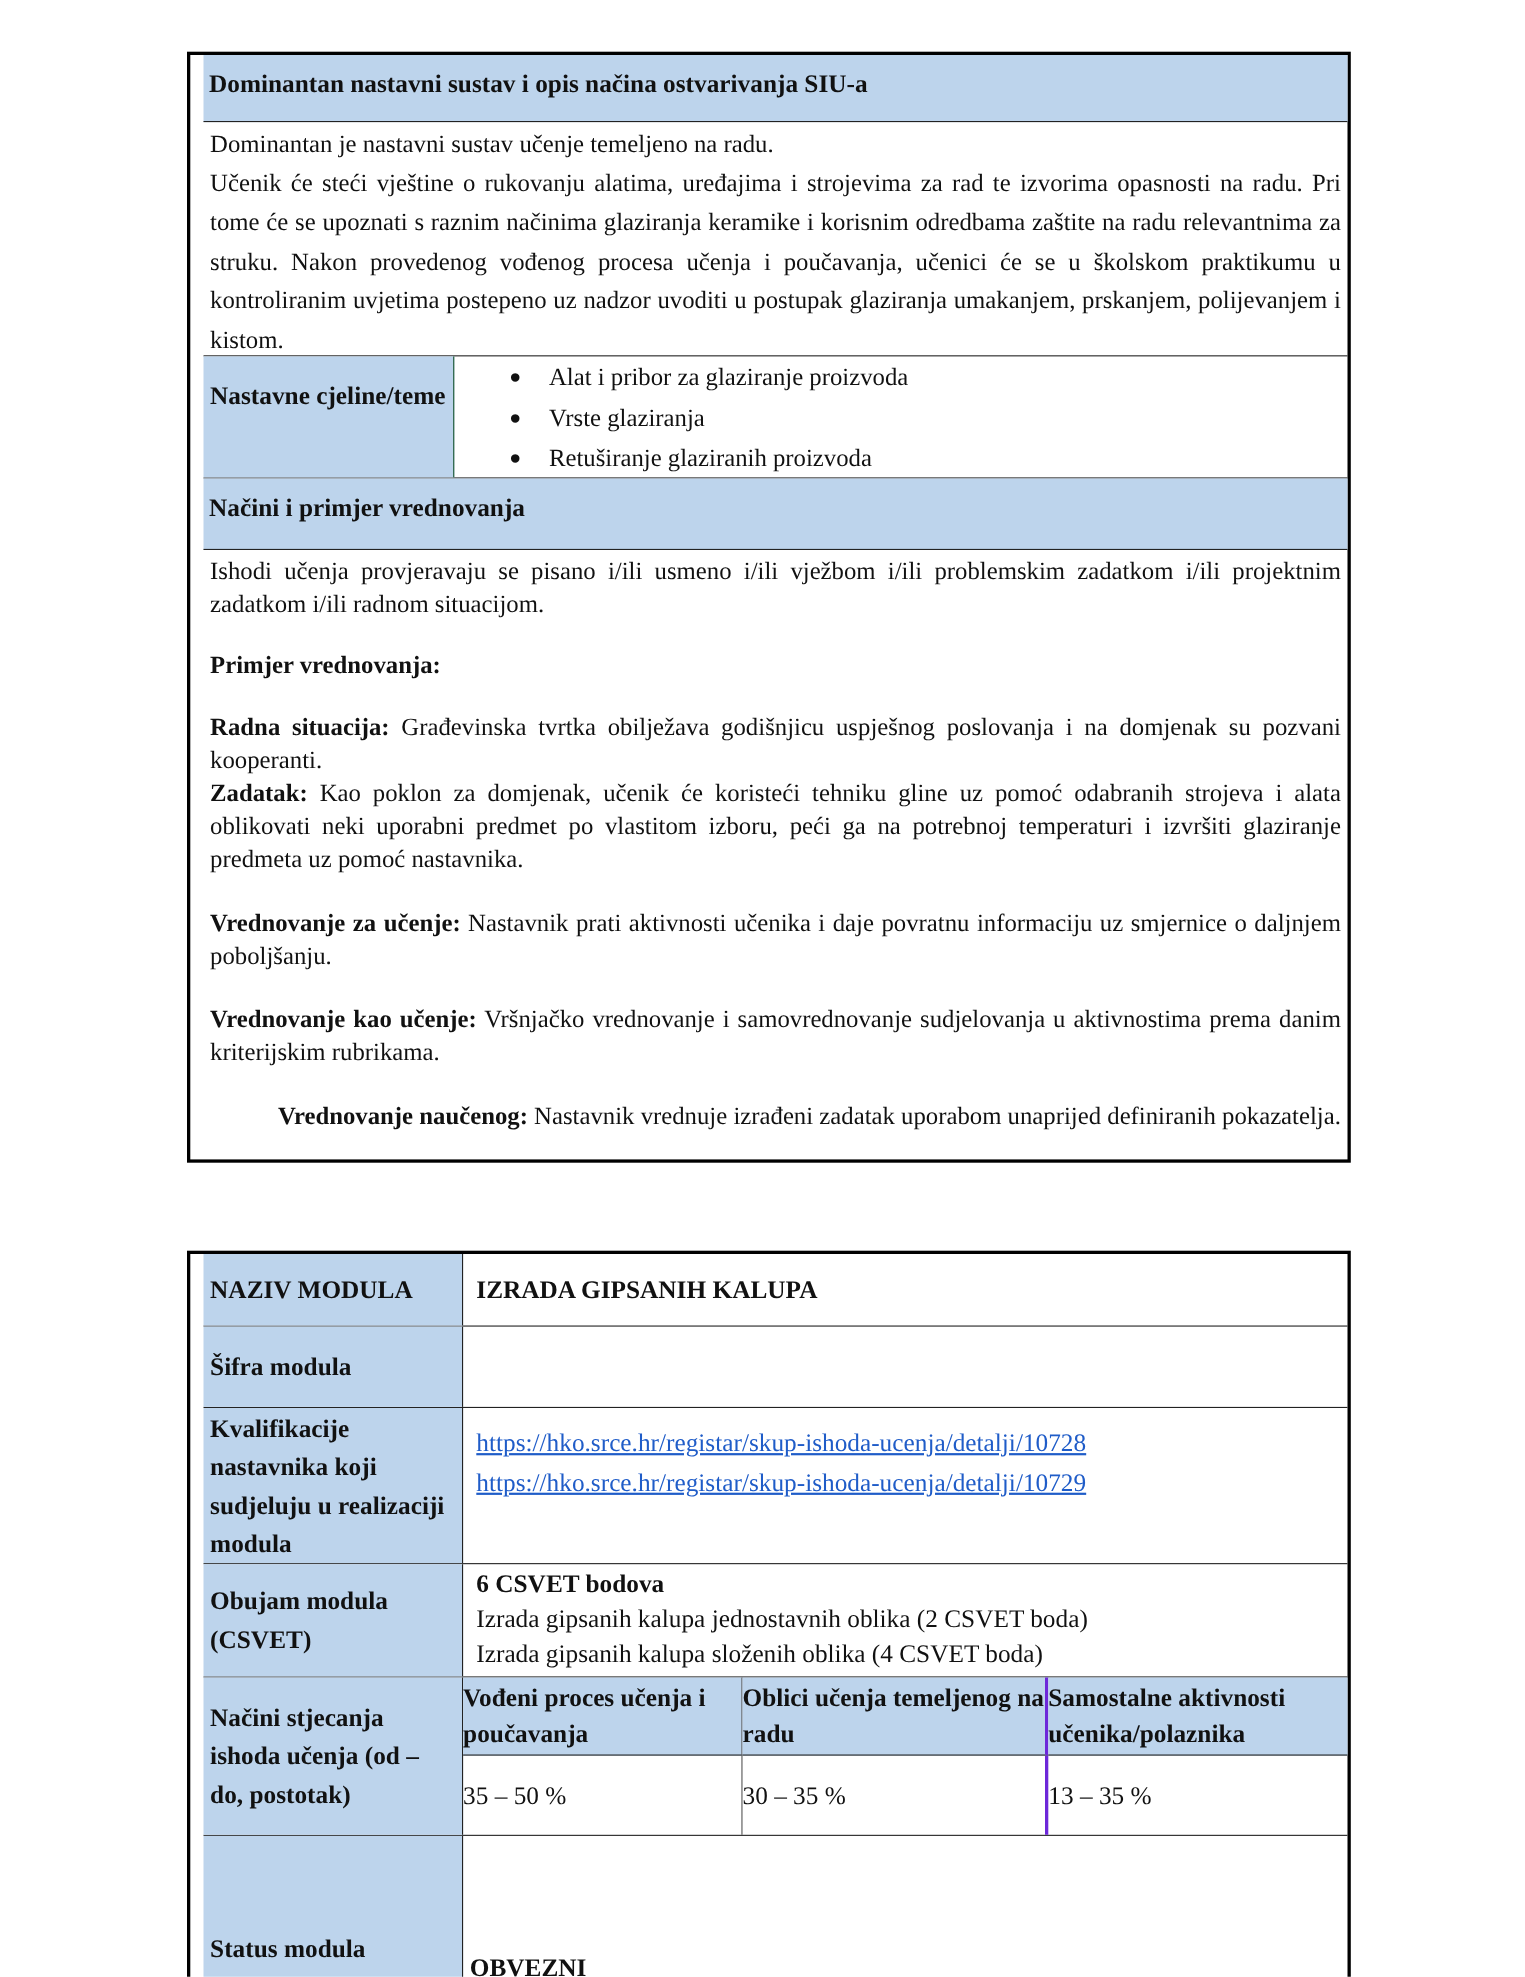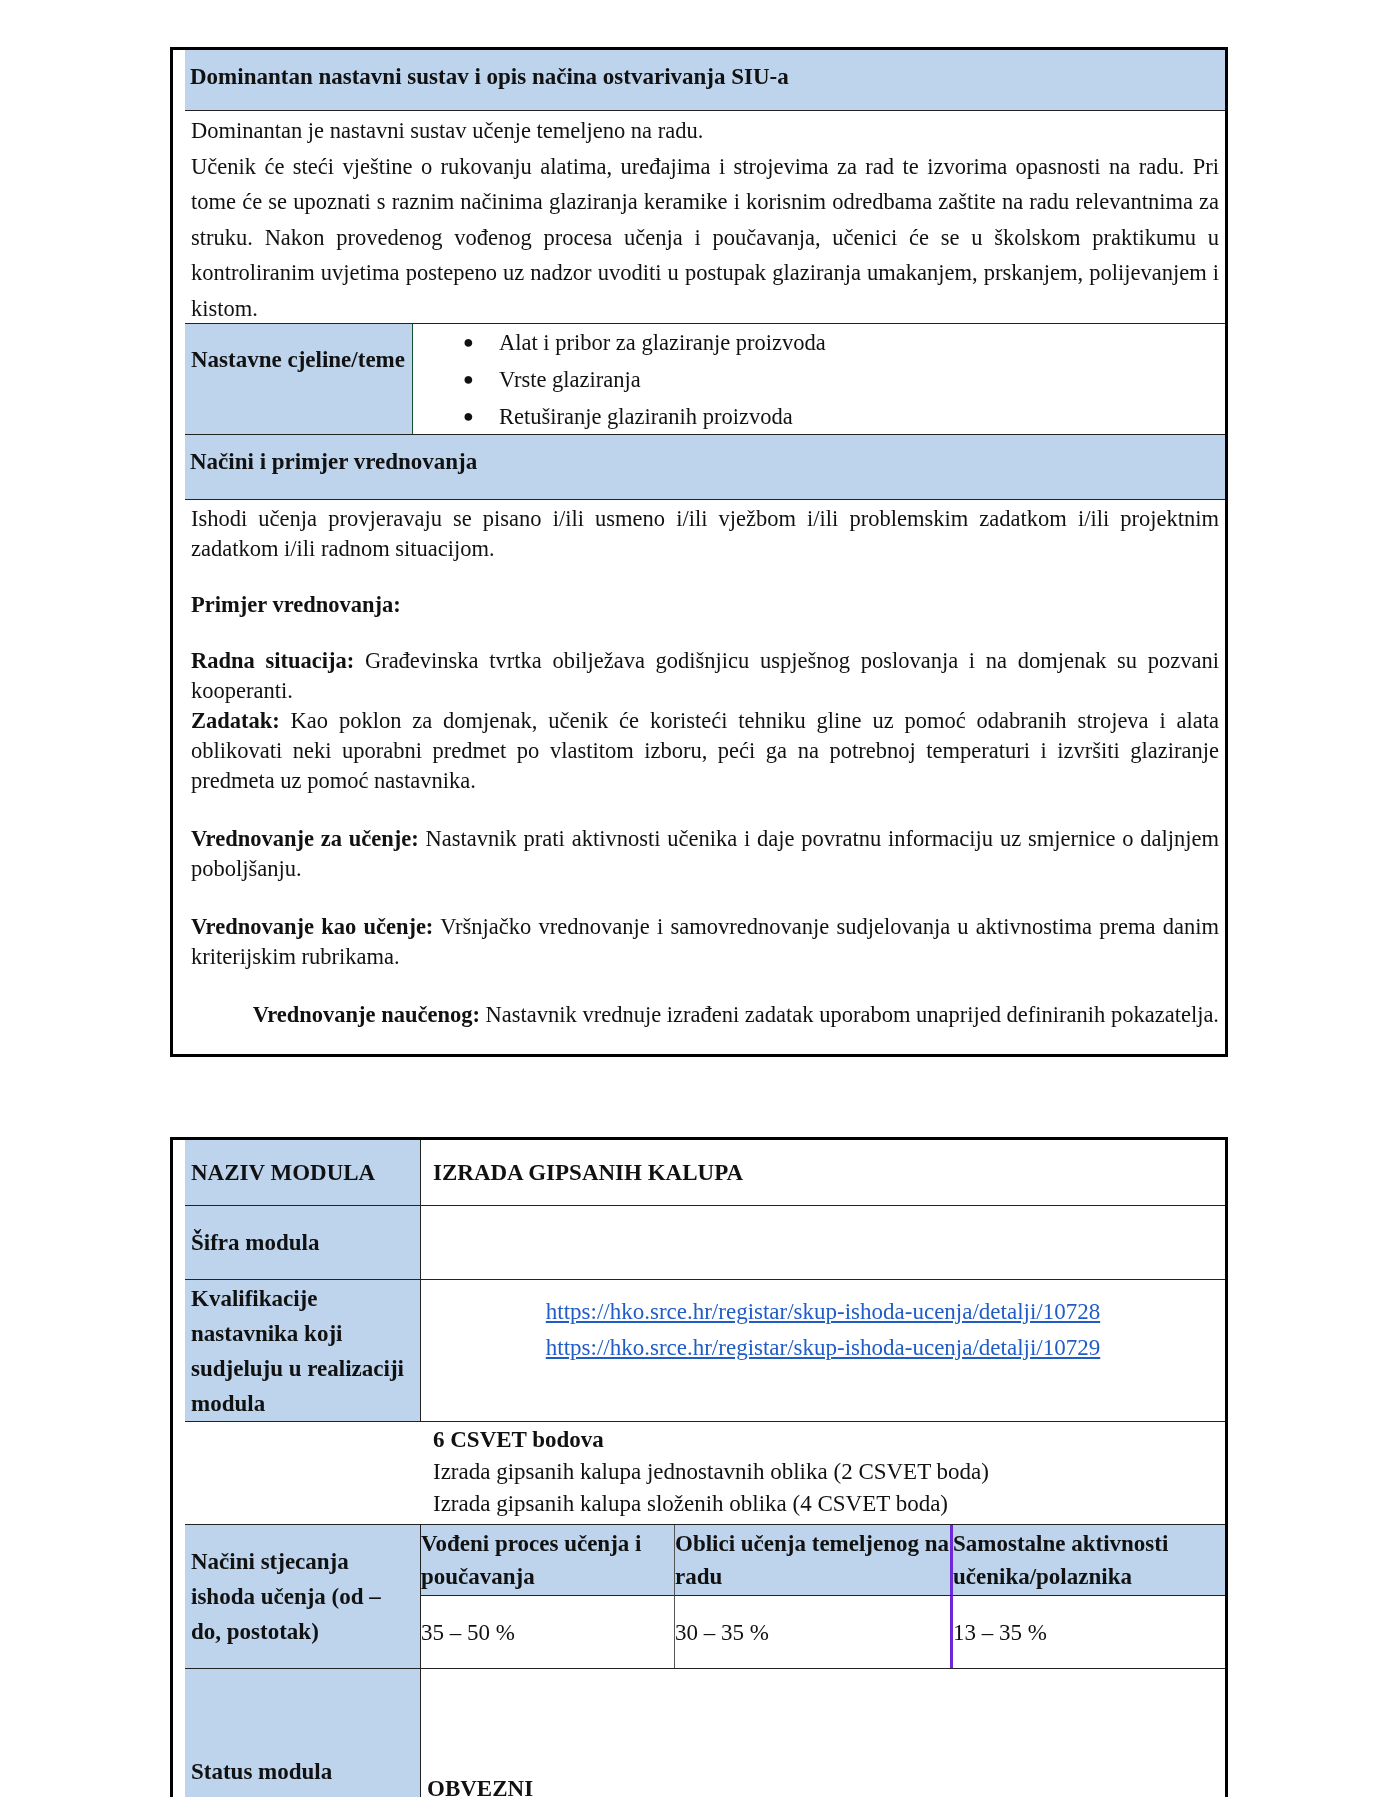--- a/index.html
+++ b/index.html
@@ -30,21 +30,21 @@
   
   .c-label { position: absolute; left: 0; top: 0; bottom: 0; width: 236px; box-sizing: border-box; border-right: 1px solid #222;
              font-weight: bold; font-size: 23px; line-height: 35px; padding: 0 6px; display: flex; flex-direction: column; justify-content: center; }
   .c-val { position: absolute; left: 236px; top: 0; right: 0; bottom: 0; padding: 0 12px; font-size: 23px; display: flex; flex-direction: column; justify-content: center; }
   #s1 { top: 0; height: 66px; }
   #s2 { top: 66px; height: 74px; }
   #s3 { top: 140px; height: 142px; padding-left: 31px; }
   #s4 { top: 282px; height: 103px; }
   #s5 { top: 385px; height: 144px; }
   #s6 { top: 529px; bottom: 0; border-bottom: none; }
-  .link { color: #1f5cc8; text-decoration: underline; font-size: 23px; line-height: 36px; cursor: pointer; text-align: center; }
+  .link { color: #1f5cc8; text-decoration: underline; font-size: 23px; line-height: 36px; cursor: pointer; }
   .sub { position: absolute; box-sizing: border-box; text-align: left; font-size: 23px; }
   .subh { top: 0; height: 71px; background: #bdd4ec; border-bottom: 1px solid #222; font-weight: bold; line-height: 33px; padding-top: 2px; }
   .subv { top: 71px; bottom: 0; line-height: 73px; }
   .sc1 { left: 236px; width: 254px; border-right: 1px solid #555; }
   .sc2 { left: 490px; width: 278px; border-right: 3px solid #6d28d9; }
   .sc3 { left: 768px; right: 0; }
 </style>
 </head>
 <body>
 
@@ -95,20 +95,21 @@
     <div class="c-val"></div>
   </div>
   <div class="row" id="s3">
     <div class="c-label blue">Kvalifikacije nastavnika koji sudjeluju u realizaciji modula</div>
     <div class="c-val" style="justify-content:flex-start;padding-top:14px;">
       <a class="link">https://hko.srce.hr/registar/skup-ishoda-ucenja/detalji/10728</a>
       <a class="link">https://hko.srce.hr/registar/skup-ishoda-ucenja/detalji/10729</a>
     </div>
   </div>
   <div class="row" id="s4">
+    <div class="c-label blue">Obujam modula (CSVET)</div>
     <div class="c-val" style="justify-content:flex-start;padding-top:2px;line-height:32px;">
       <b>6 CSVET bodova</b>
       <span>Izrada gipsanih kalupa jednostavnih oblika (2 CSVET boda)</span>
       <span>Izrada gipsanih kalupa složenih oblika (4 CSVET boda)</span>
     </div>
   </div>
   <div class="row" id="s5">
     <div class="c-label blue">Načini stjecanja ishoda učenja (od – do, postotak)</div>
     <div class="sub subh sc1">Vođeni proces učenja i poučavanja</div>
     <div class="sub subh sc2">Oblici učenja temeljenog na radu</div>

